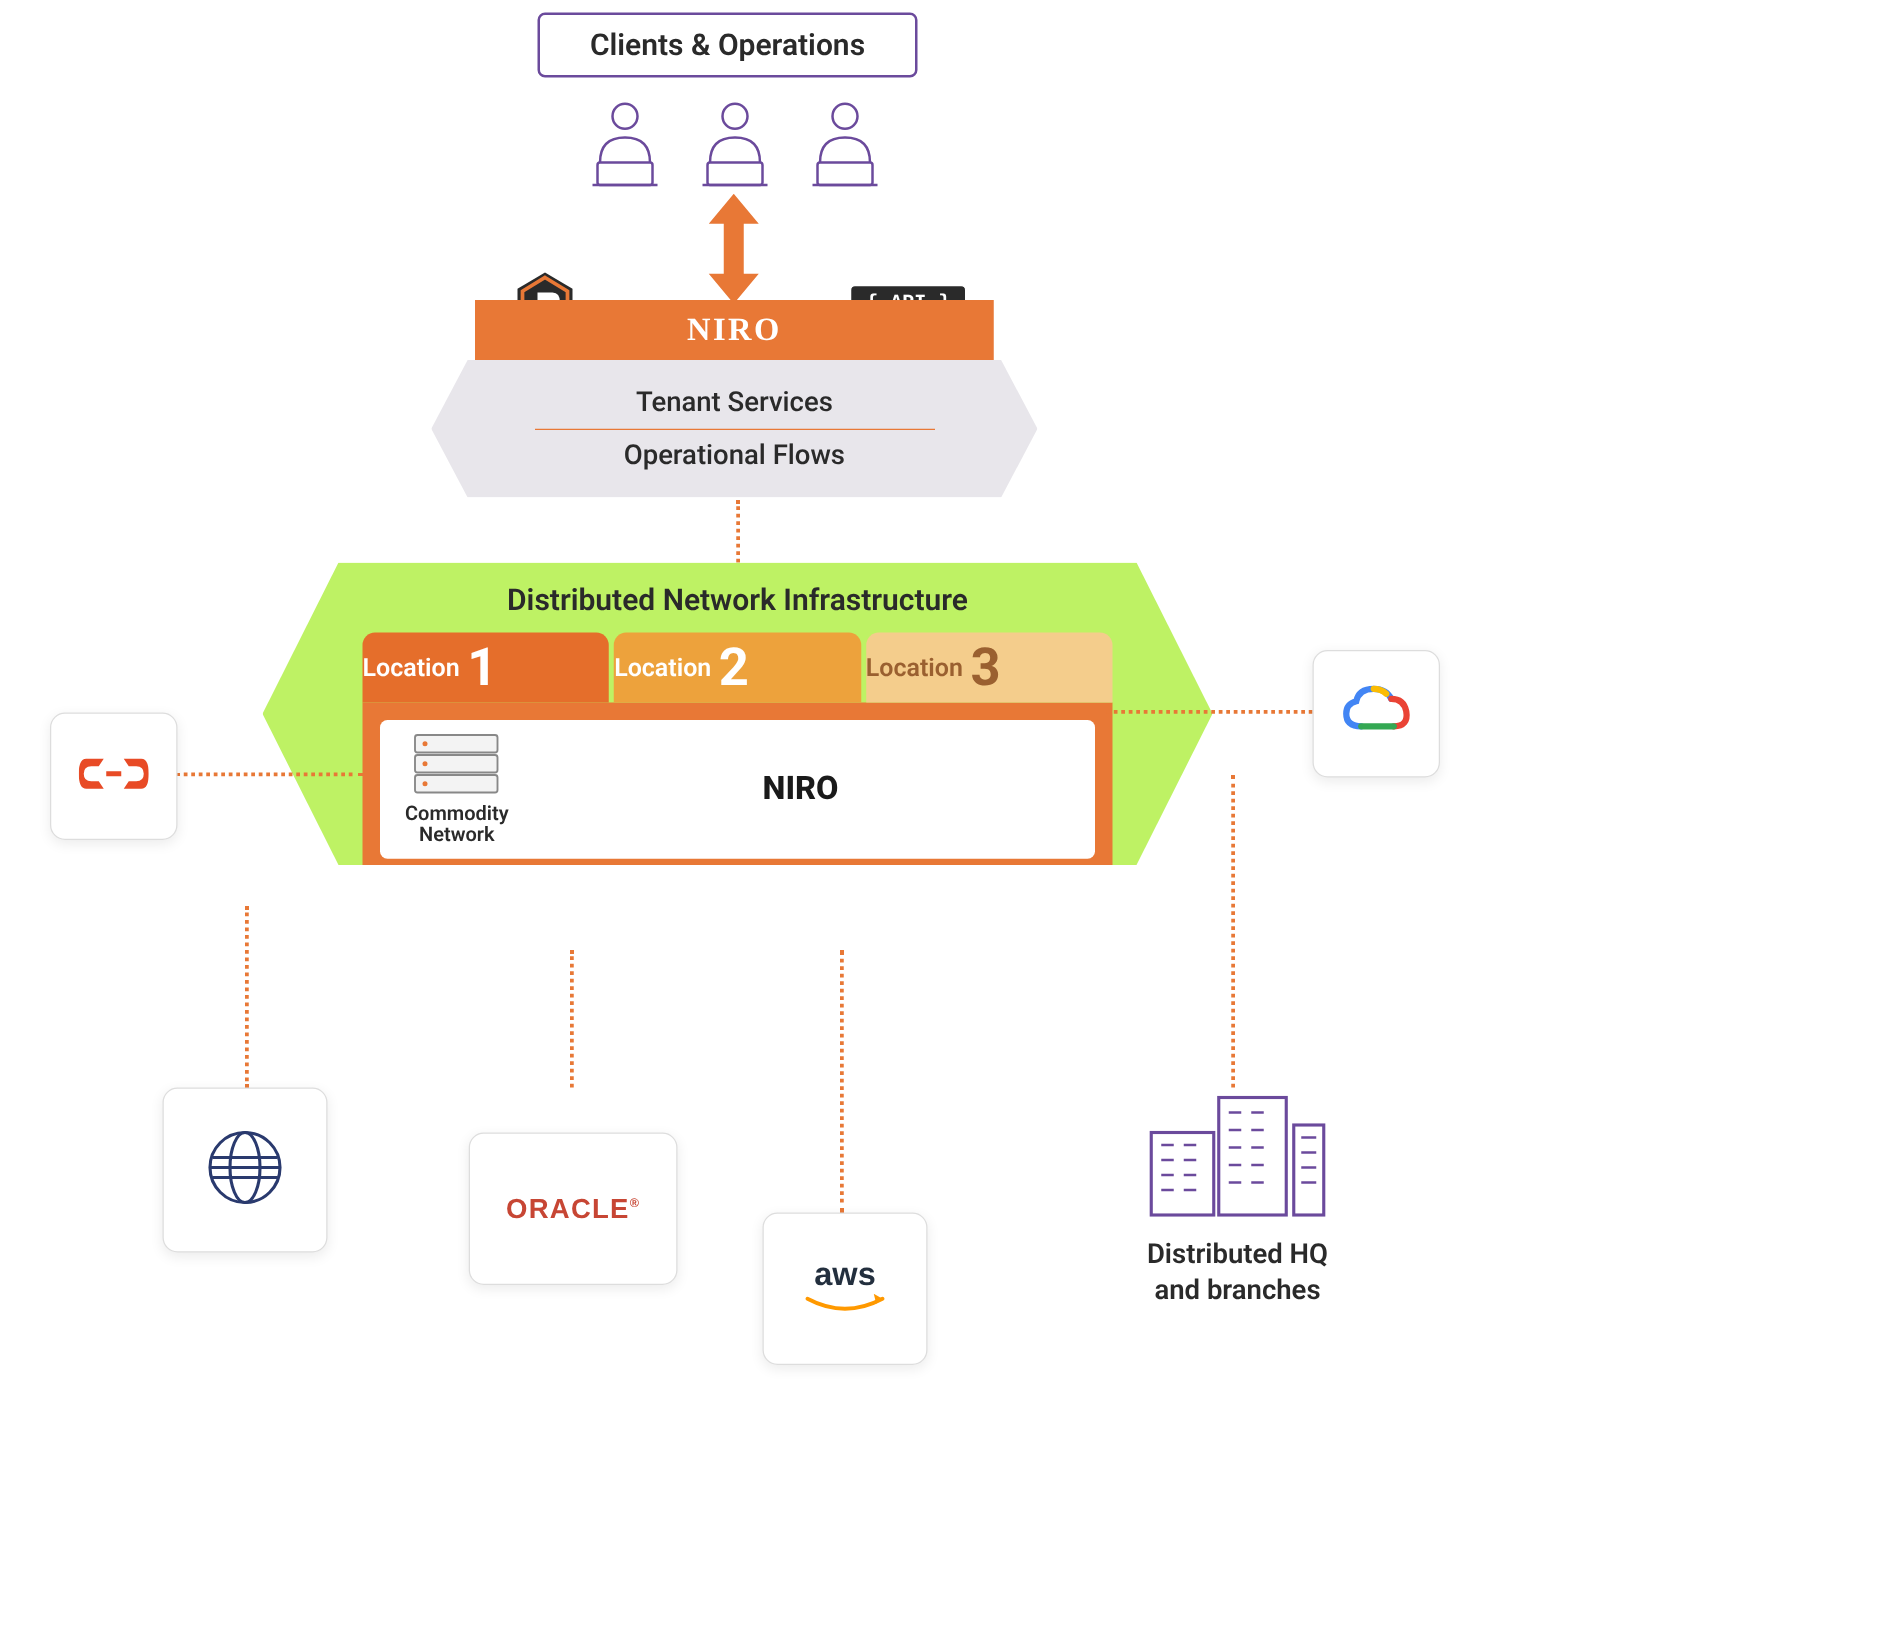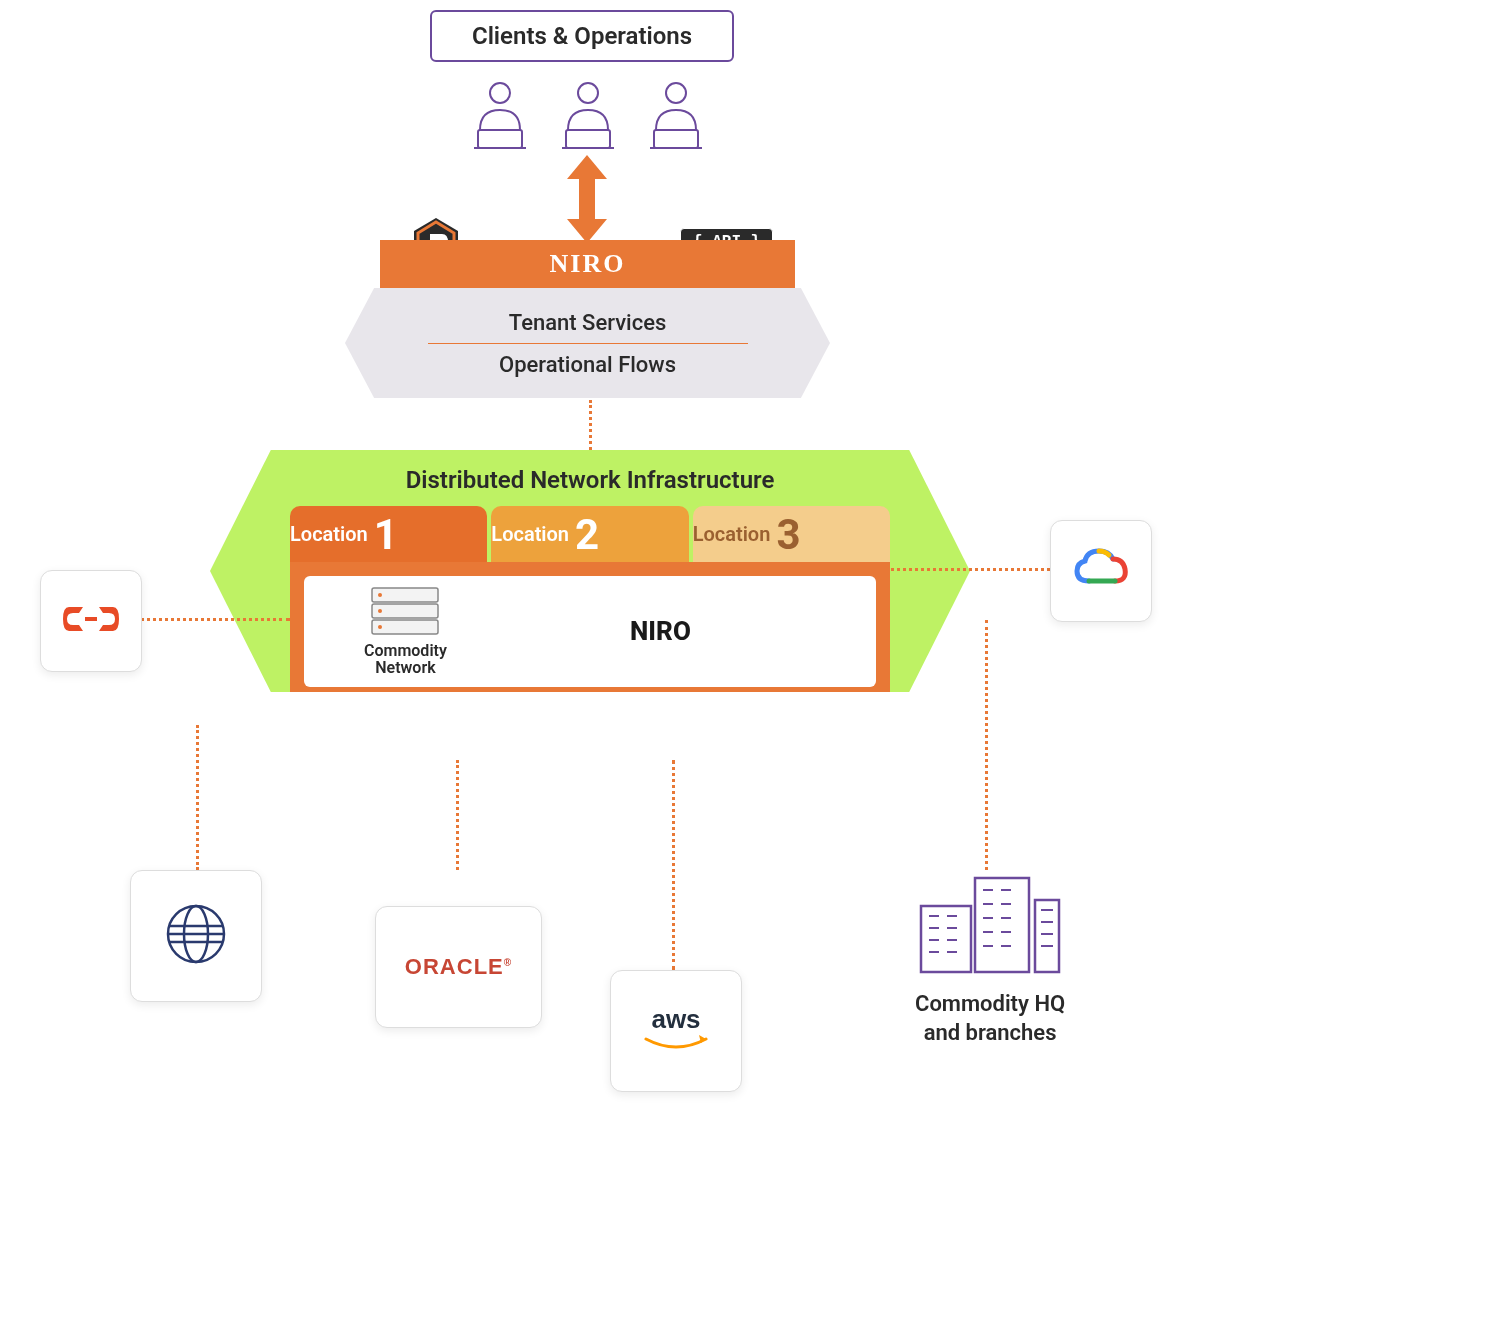--- a/index.html
+++ b/index.html
@@ -161,21 +161,20 @@
   }
   .hw-col {
     display:flex;
     flex-direction:column;
     align-items:center;
     font-size:16px;
     font-weight:600;
     color:#2a2a2a;
     line-height:1.1;
     text-align:center;
-    margin-left:40px;
   }
   .nsos-text { flex:1; text-align:center; }
   .nsos-text .big { font-size:26px; font-weight:800; color:#1a1a1a; }
   .nsos-text .sub { font-size:18px; font-weight:600; color:#2a2a2a; }
   .card {
     position:absolute;
     background:#fff;
     border:1px solid #ddd;
     border-radius:12px;
     box-shadow:0 3px 10px rgba(0,0,0,0.08);
@@ -393,16 +392,16 @@
             <line x1="86" y1="76" x2="96" y2="76"></line>
           <line x1="126" y1="40" x2="138" y2="40"></line>
             <line x1="126" y1="52" x2="138" y2="52"></line>
           <line x1="126" y1="64" x2="138" y2="64"></line>
             <line x1="126" y1="76" x2="138" y2="76"></line>
         </g>
       </g>
     </svg>
   </span>
   <div class="ent-label">
-    <div>Commodity HQ</div>
+    <div>Distributed HQ</div>
     <div>and branches</div>
   </div>
 </div>
 
 </body></html>

